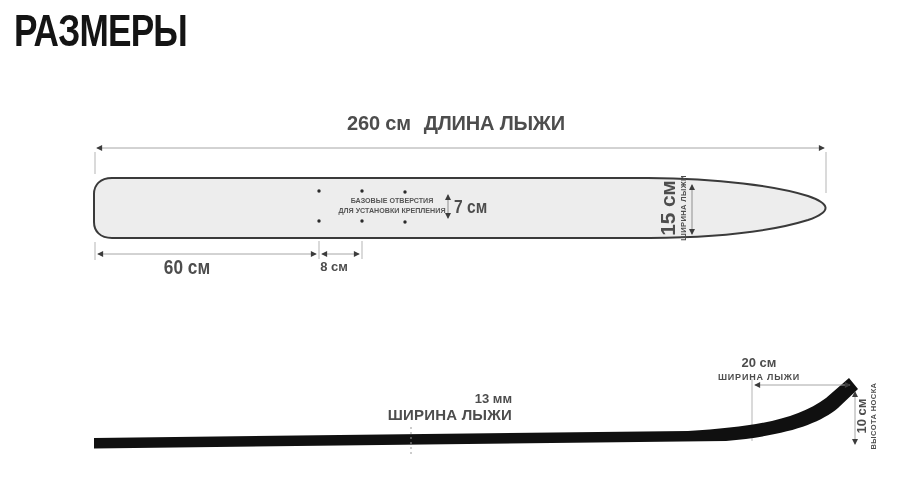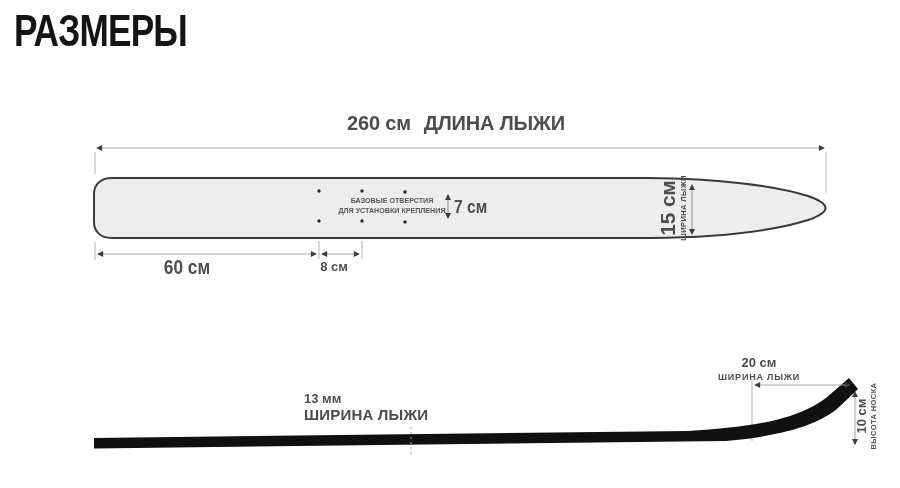--- a/index.html
+++ b/index.html
@@ -30,21 +30,21 @@
   .rot-label {
     position:absolute; display:flex; flex-direction:column; align-items:center;
     color:#4d4d4d; font-weight:bold; line-height:1; white-space:nowrap;
   }
   .width-label  { left:672px; top:208px; transform:translate(-50%,-50%) rotate(-90deg); }
   .height-label { left:866px; top:416px; transform:translate(-50%,-50%) rotate(-90deg); }
   .rot-val-lg { font-size:21px; letter-spacing:-0.2px; }
   .rot-cap-sm { font-size:7.5px; margin-top:2px; letter-spacing:0.4px; }
   .rot-val-md { font-size:13px; }
 
-  .thickness-label { left:304px; top:392px; width:200px; text-align:left; }
+  .thickness-label { left:312px; top:392px; width:200px; text-align:right; }
   .thickness-label .val { font-size:13px; display:block; }
   .thickness-label .cap { font-size:15px; display:block; margin-top:1px; letter-spacing:0.2px; }
 
   .tip-label { left:684px; top:356px; width:150px; text-align:center; }
   .tip-label .val { font-size:13px; display:block; }
   .tip-label .cap { font-size:9px; display:block; margin-top:3px; letter-spacing:0.8px; }
 </style>
 </head>
 <body>
 

